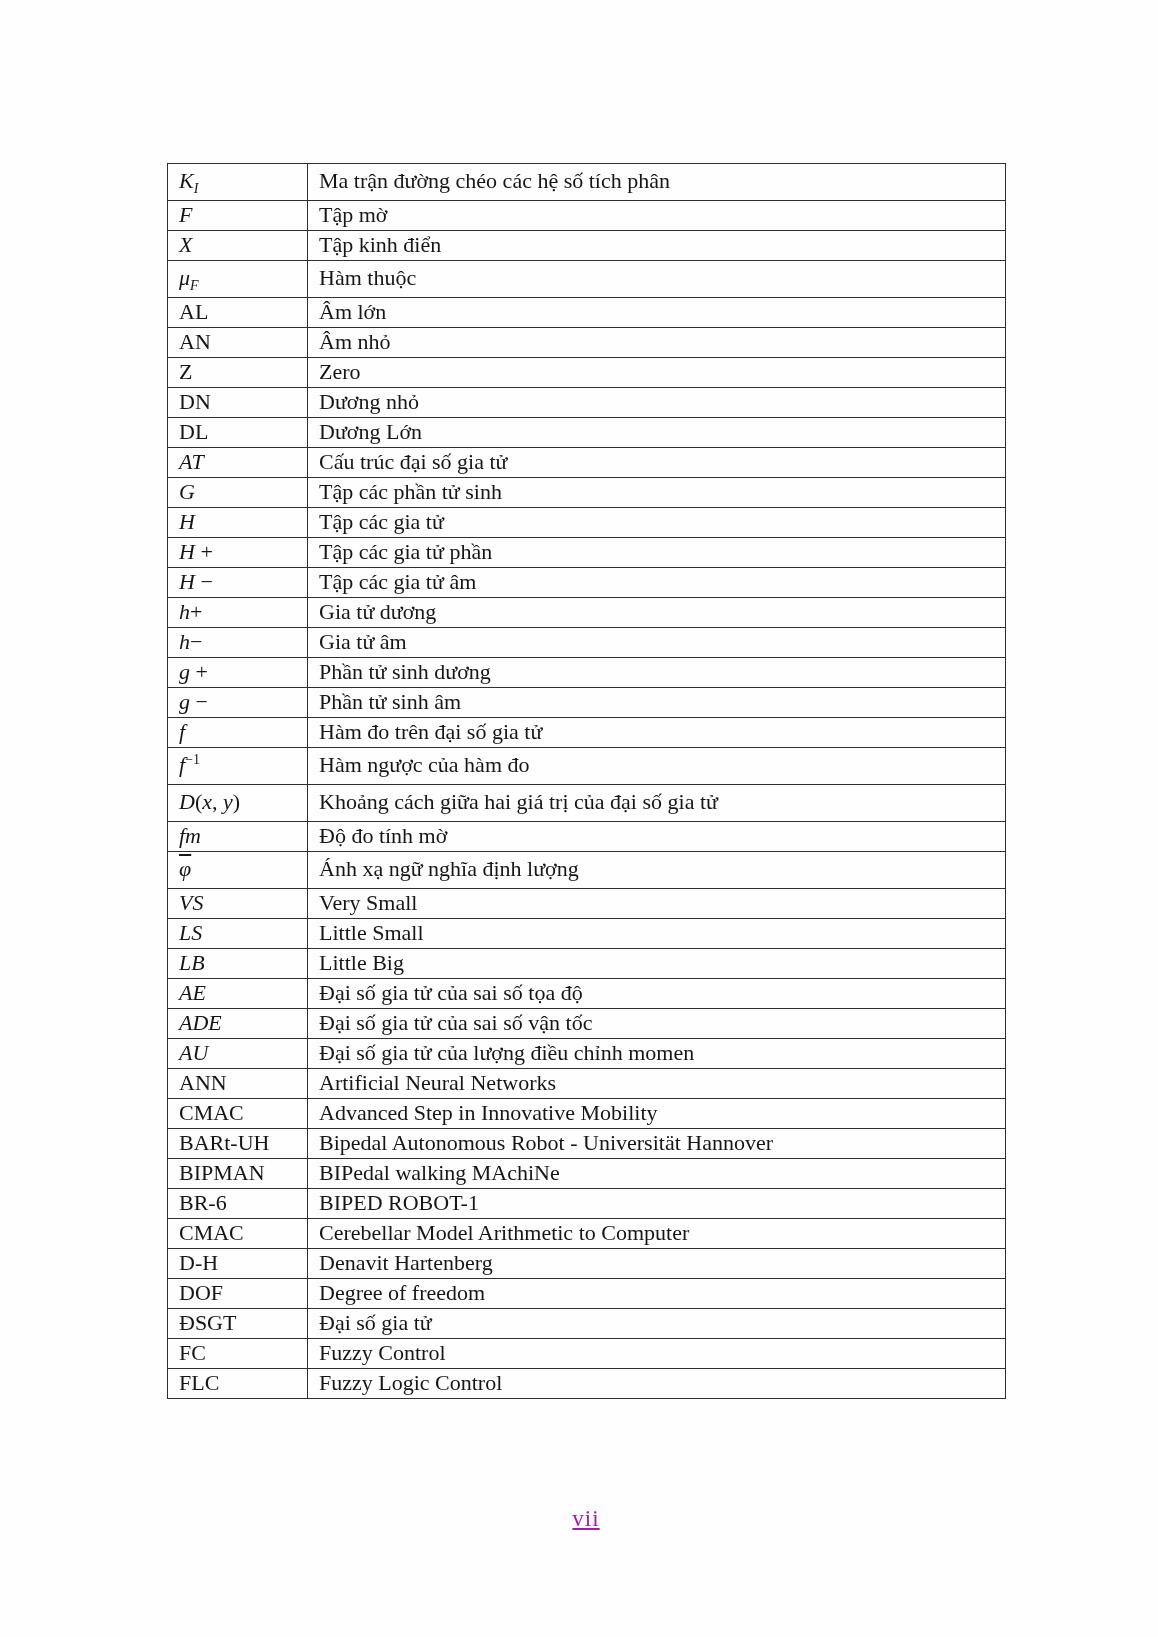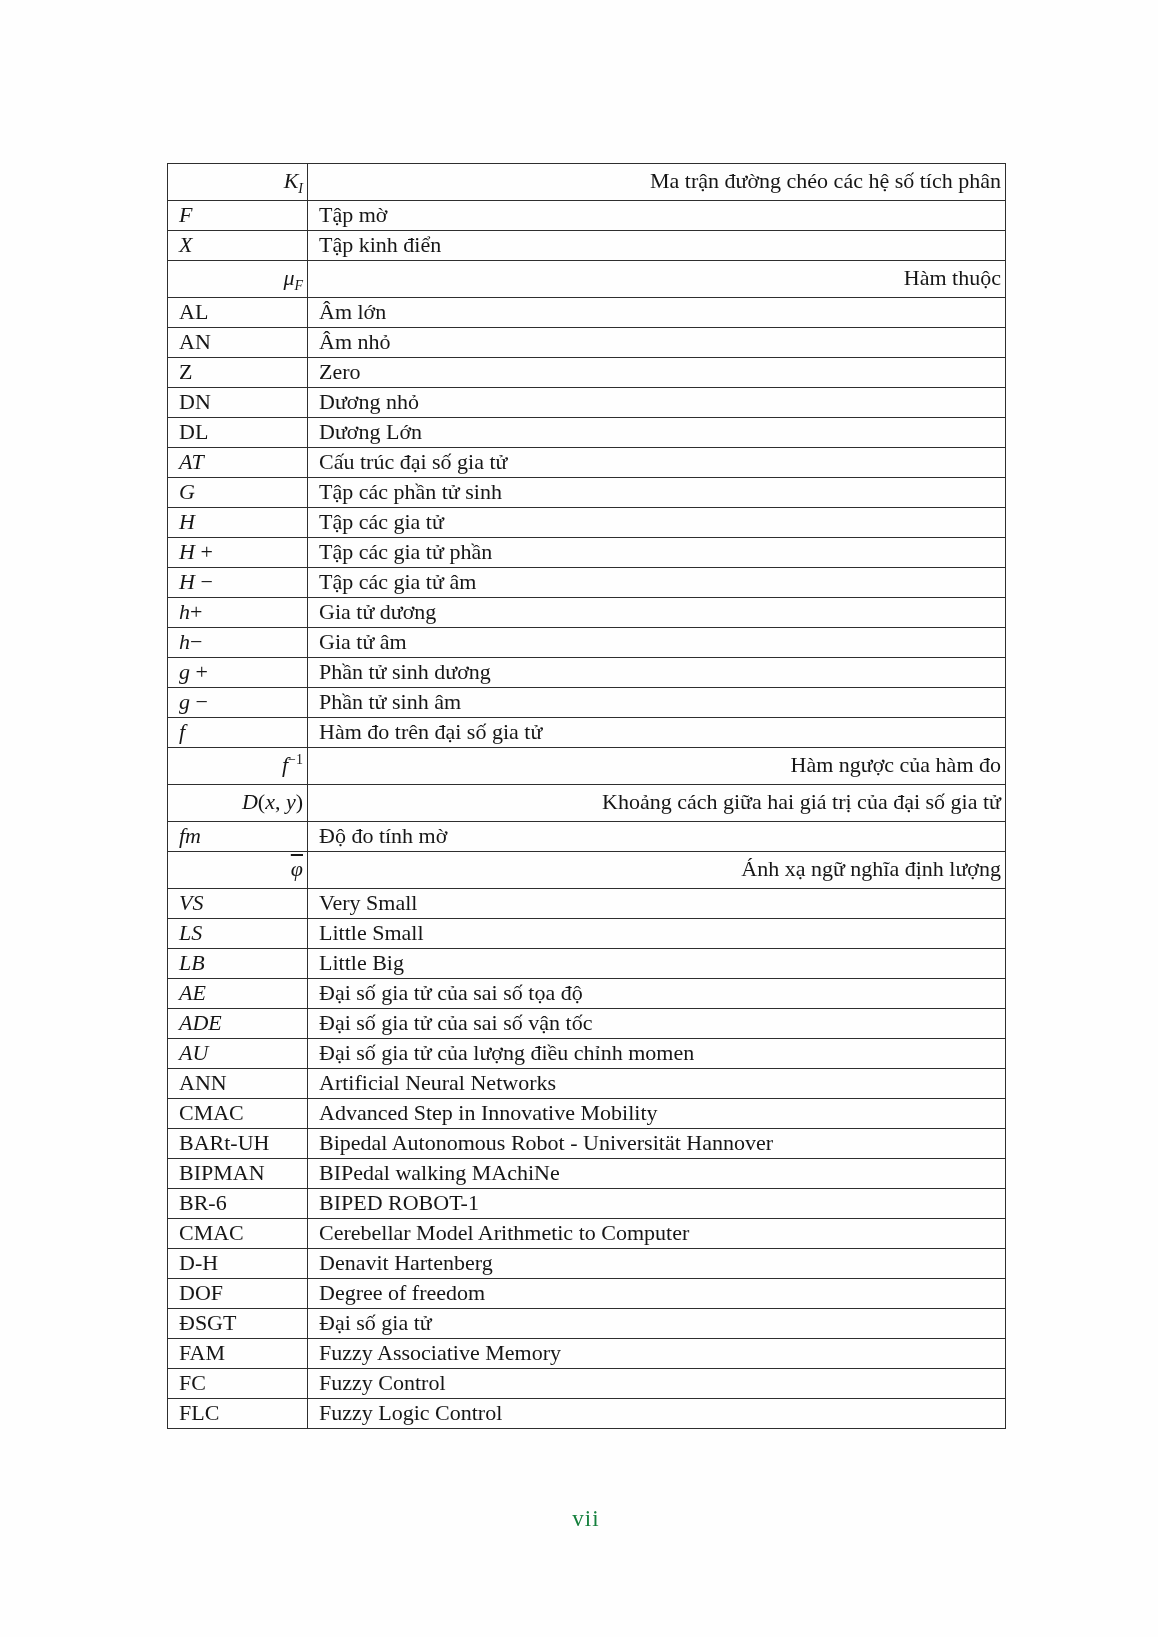--- a/index.html
+++ b/index.html
@@ -30,21 +30,21 @@
   table.abbr-table td {
     border: 1px solid #2e2e2e;
     font-size: 22px;
     line-height: 1.1;
     vertical-align: middle;
     padding: 0 4px 1px 11px;
     overflow: hidden;
     white-space: nowrap;
   }
   table.abbr-table tr { height: 30px; }
-  table.abbr-table tr.tall { height: 37px; text-align: right; }
+  table.abbr-table tr.tall { height: 37px; }
   td.symbol-cell { }
   td.desc-cell { }
   .i { font-style: italic; }
   .over { text-decoration: overline; }
   sub {
     font-size: 14px;
     line-height: 0;
     vertical-align: -5px;
   }
   sup {
@@ -53,21 +53,22 @@
     vertical-align: 8px;
   }
   .page-number {
     position: absolute;
     left: 167px;
     top: 1506px;
     width: 838px;
     text-align: center;
     font-size: 23px;
     letter-spacing: 1px;
-    color: #15803d;
+    color: #a21caf;
+    text-decoration: underline;
   }
 </style>
 </head>
 <body>
 
 <div class="doc-page">
 
   <table class="abbr-table">
     <colgroup>
       <col style="width:140px">
@@ -220,24 +221,20 @@
         </tr>
         <tr>
           <td class="symbol-cell"><span>DOF</span></td>
           <td class="desc-cell"><span>Degree of freedom</span></td>
         </tr>
         <tr>
           <td class="symbol-cell"><span>ĐSGT</span></td>
           <td class="desc-cell"><span>Đại số gia tử</span></td>
         </tr>
         <tr>
-          <td class="symbol-cell"><span>FAM</span></td>
-          <td class="desc-cell"><span>Fuzzy Associative Memory</span></td>
-        </tr>
-        <tr>
           <td class="symbol-cell"><span>FC</span></td>
           <td class="desc-cell"><span>Fuzzy Control</span></td>
         </tr>
         <tr>
           <td class="symbol-cell"><span>FLC</span></td>
           <td class="desc-cell"><span>Fuzzy Logic Control</span></td>
         </tr>
       </tbody>
   </table>
 

